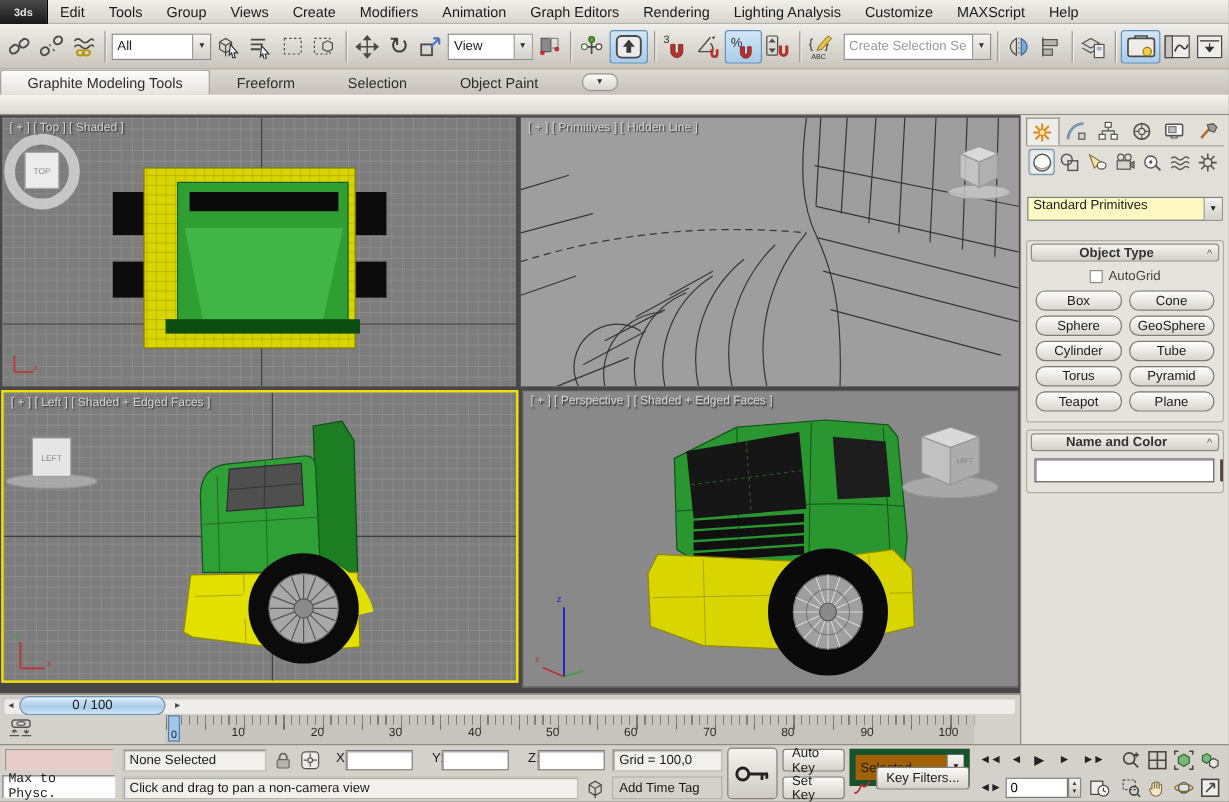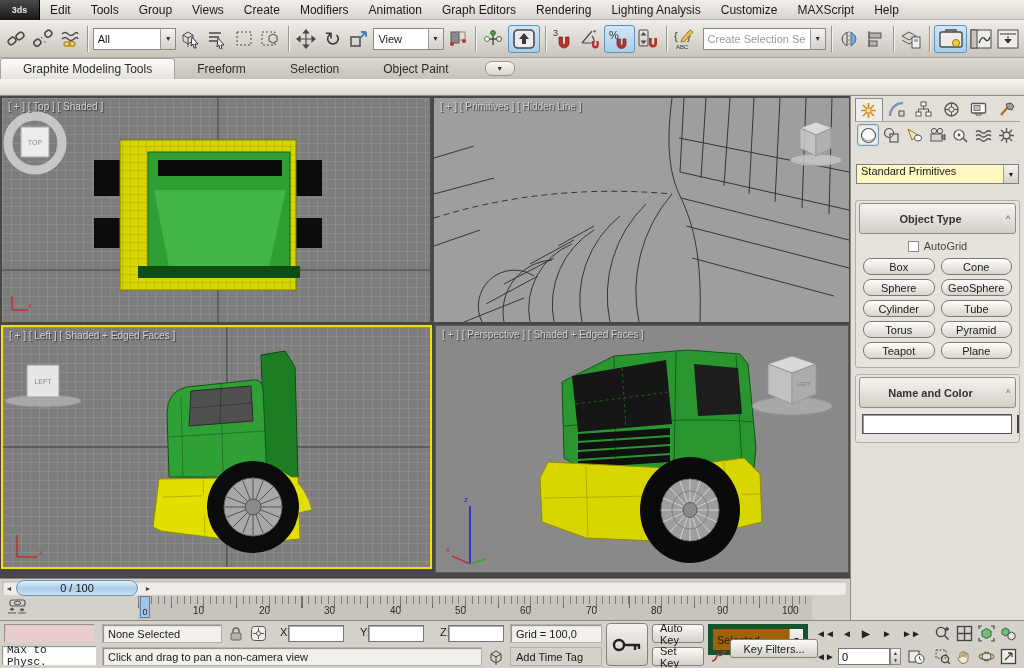--- a/index.html
+++ b/index.html
@@ -45,21 +45,21 @@
   .cp-tabs{display:flex;height:24px;border-bottom:1px solid #a9a49c;}
   .cp-tab{flex:1;display:flex;align-items:center;justify-content:center;border:1px solid transparent;}
   .cp-tab.active{background:#efede9;border:1px solid #8f8b83;border-bottom:none;}
   .cp-cats{display:flex;height:26px;align-items:center;justify-content:space-between;padding:1px 2px;}
   .cp-cat{width:22px;height:22px;display:flex;align-items:center;justify-content:center;border-radius:3px;}
   .cp-cat.active{background:#f4f2ee;border:1px solid #7c96ad;box-shadow:inset 0 0 3px #9cc;}
   .cp-dd{height:20px;margin:16px 1px;background:#fef9c3;border:1px solid #7f7f7f;display:flex;align-items:flex-start;font-size:11px;}
   .cp-dd .txt{flex:1;padding:0 4px;}
   .cp-dd .arrow{width:15px;height:100%;background:linear-gradient(#f4f3f1,#d4d1ca);border-left:1px solid #9a9a9a;font-size:7px;display:flex;align-items:center;justify-content:center;}
   .rollwrap{border:1px solid #b3afa7;border-radius:3px;margin:6px 0 0 0;padding:2px 3px 8px 3px;background:#e6e3dc;}
-  .rollhead{height:31px;background:linear-gradient(#f6f4f1,#d3cfc8);border:1px solid #918d85;border-radius:3px;display:flex;align-items:center;font-size:11px;font-weight:bold;color:#333;}
+  .rollhead{height:15px;background:linear-gradient(#f6f4f1,#d3cfc8);border:1px solid #918d85;border-radius:3px;display:flex;align-items:center;font-size:11px;font-weight:bold;color:#333;}
   .rollhead .rtitle{flex:1;text-align:center;}
   .rollhead .chev{width:14px;text-align:center;font-size:9px;color:#555;font-weight:normal;}
   .agrow{display:flex;align-items:center;justify-content:center;gap:5px;height:18px;margin-top:3px;font-size:11px;color:#444;}
   .cbx{width:11px;height:11px;background:#fff;border:1px solid #8a8a8a;}
   .objgrid{display:grid;grid-template-columns:1fr 1fr;gap:4px 6px;padding:3px 4px 0 4px;}
   .objbtn{height:17px;border-radius:8px;background:linear-gradient(#fefefe,#d9d5ce);border:1px solid #7f7b73;font-size:11px;display:flex;align-items:center;justify-content:center;color:#1a1a1a;}
   .namerow{display:flex;align-items:center;gap:5px;padding:6px 3px 0 3px;}
   .nameinput{flex:1;height:20px;background:#fff;border:1px solid #555;box-shadow:inset 1px 1px 0 #999;font-size:11px;padding:0 3px;}
   .swatch{width:18px;height:18px;border:1px solid #444;}
 
@@ -658,21 +658,21 @@
         <path d="M3 5 l5 -3 5 3 v6 l-5 3 -5 -3 z M3 5 l5 3 5 -3 M8 8 v9" fill="none" stroke="#444"></path>
       </svg>
     </div>
   <div class="sb-abs sb-box" style="left:510px;top:26px;width:92px;border:1px solid #b5b1aa;">Add Time Tag</div>
   <div class="sb-abs btn" style="left:652px;top:26px;width:52px;">Set Key</div>
   <div class="sb-abs sicon" style="left:708px;top:26px;">
       <svg width="17" height="17" viewBox="0 0 17 17">
         <path d="M2 13 q4 0 6 -8 q1.5 6 7 -2" fill="none" stroke="#b03030" stroke-width="1.5"></path>
       </svg>
     </div>
-  <div class="sb-abs btn" style="left:730px;top:18px;width:88px;">Key Filters...</div>
+  <div class="sb-abs btn" style="left:730px;top:18px;width:78px;">Key Filters...</div>
   <div class="sb-abs pbtn" style="left:812px;top:26px;">◄►</div>
   <input class="sb-abs framefield" style="left: 838px; top: 27px;" value="0">
   <div class="sb-abs spincol" style="left:890px;top:27px;">
     <span>▲</span>
     <span>▼</span>
   </div>
   <div class="sb-abs sicon" style="left:906px;top:26px;">
       <svg width="17" height="17" viewBox="0 0 17 17">
         <rect x="1" y="3" width="10" height="11" fill="#efede9" stroke="#444"></rect>
         <circle cx="11.5" cy="11" r="4.5" fill="#fff" stroke="#444"></circle>

